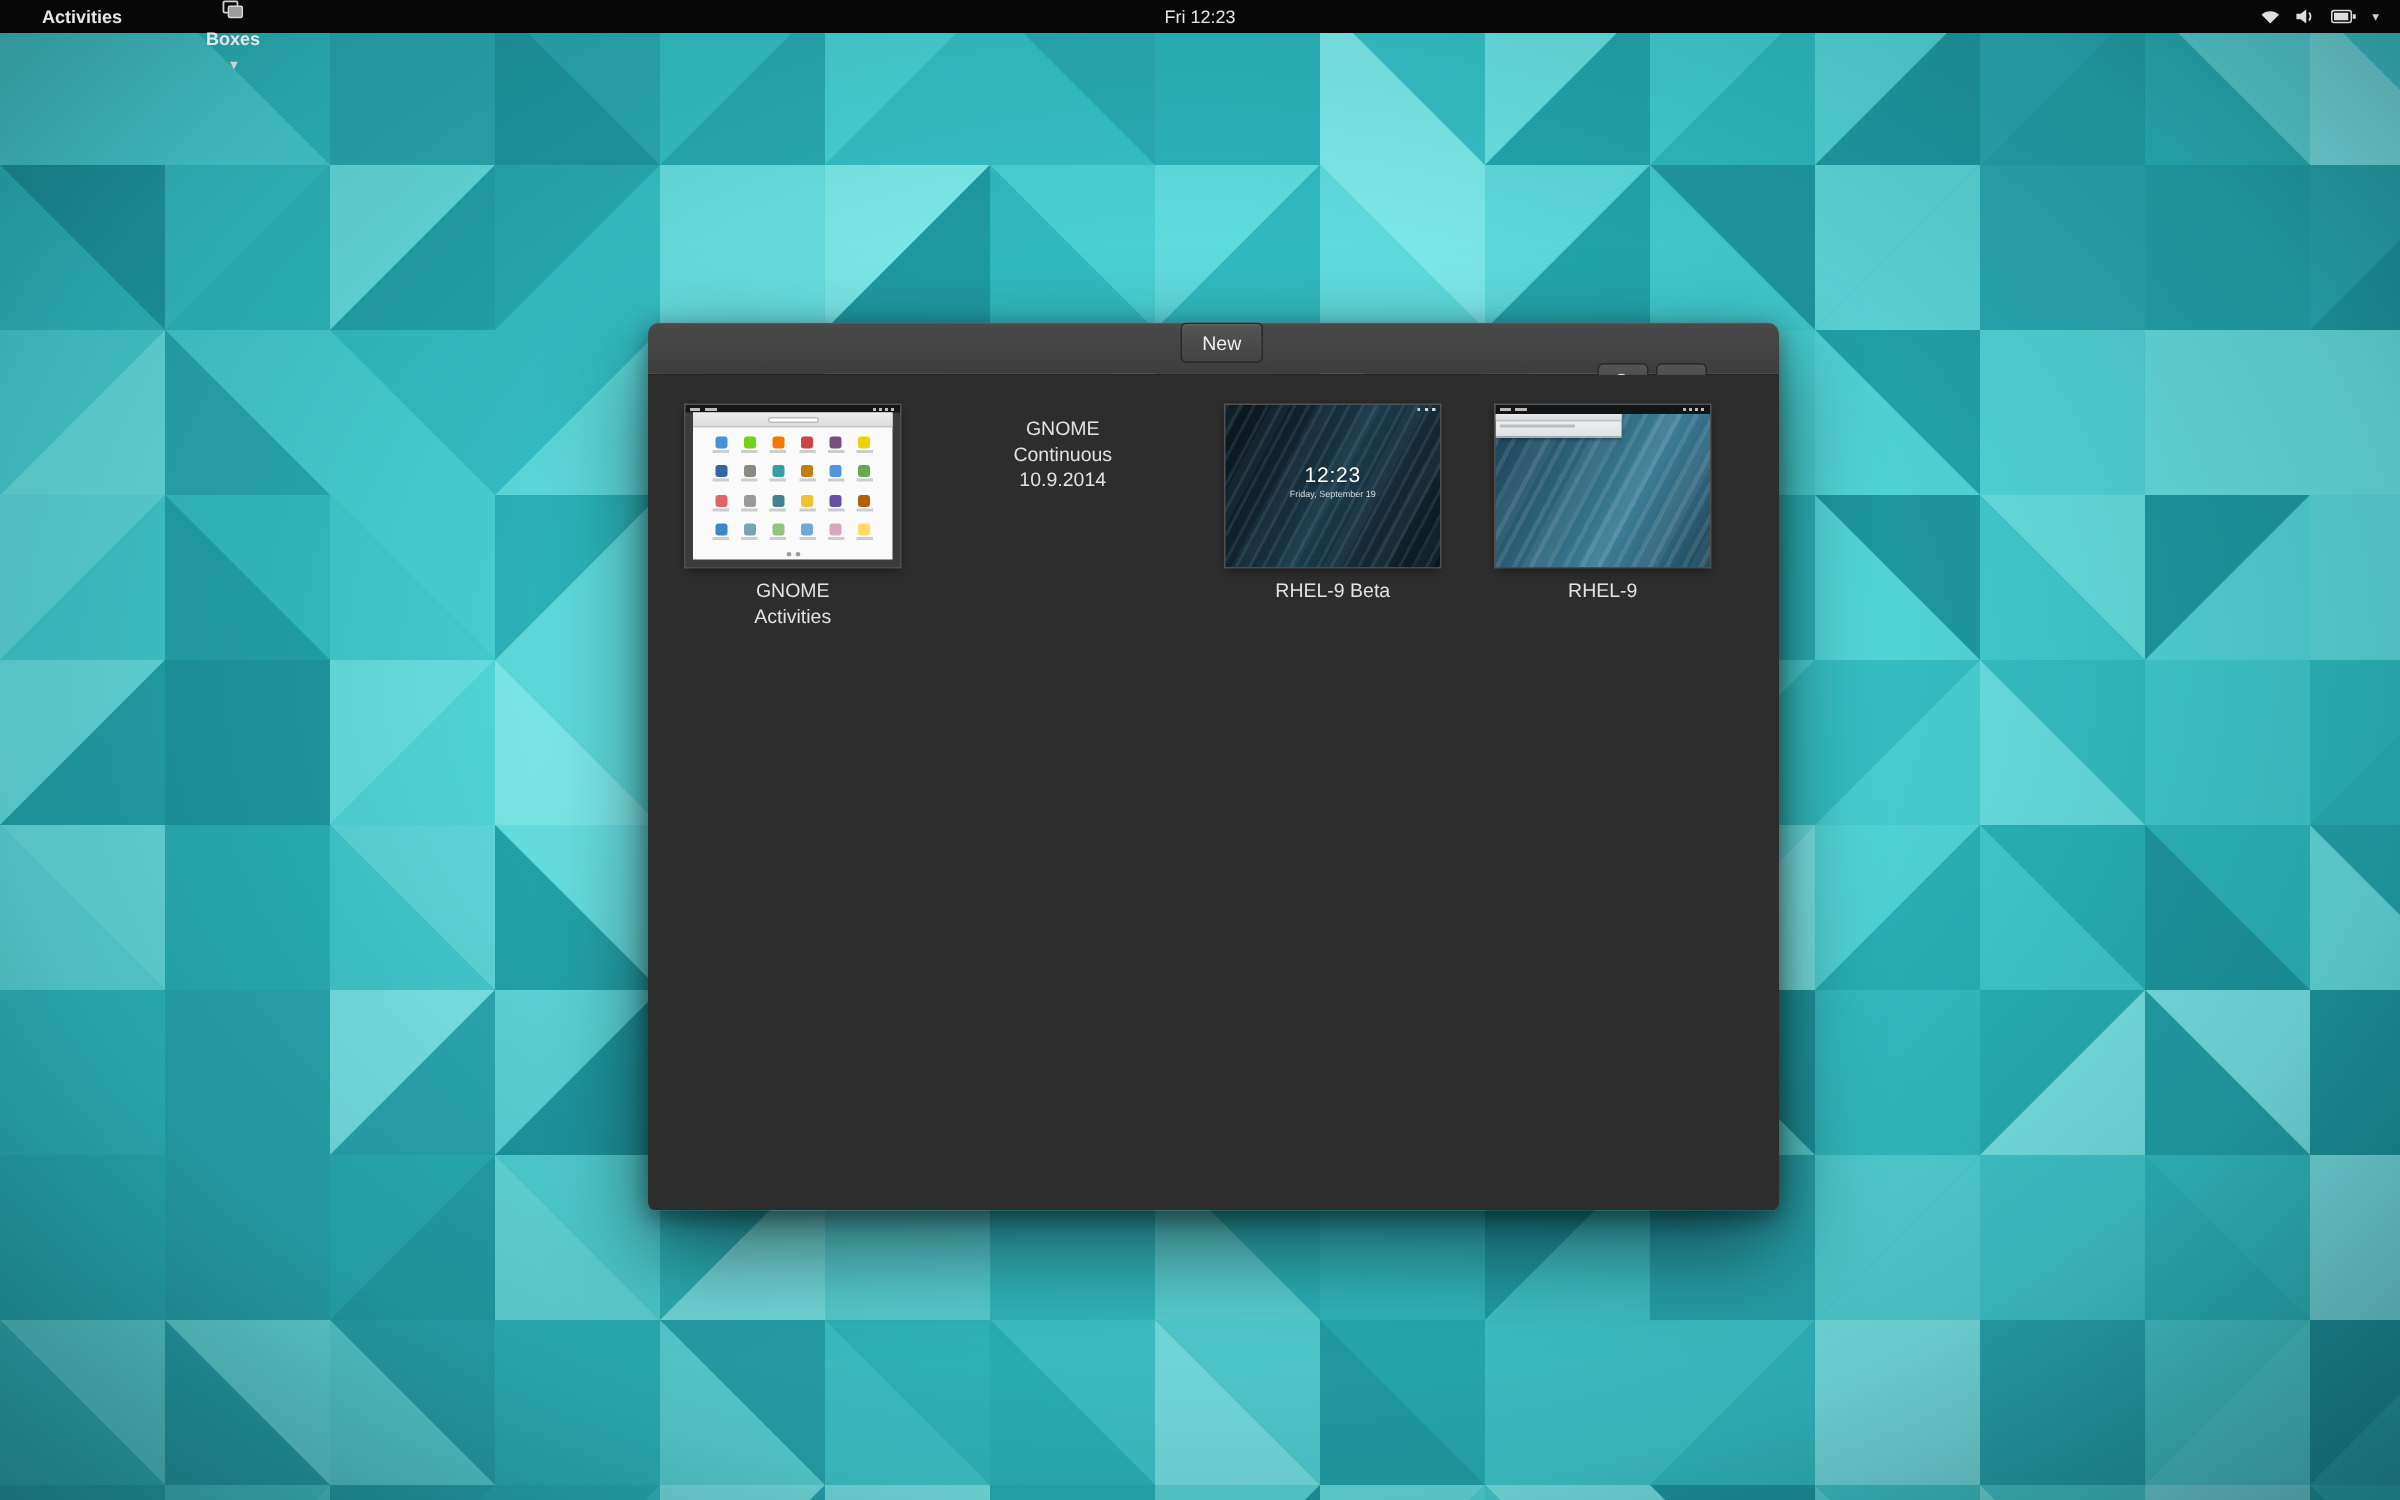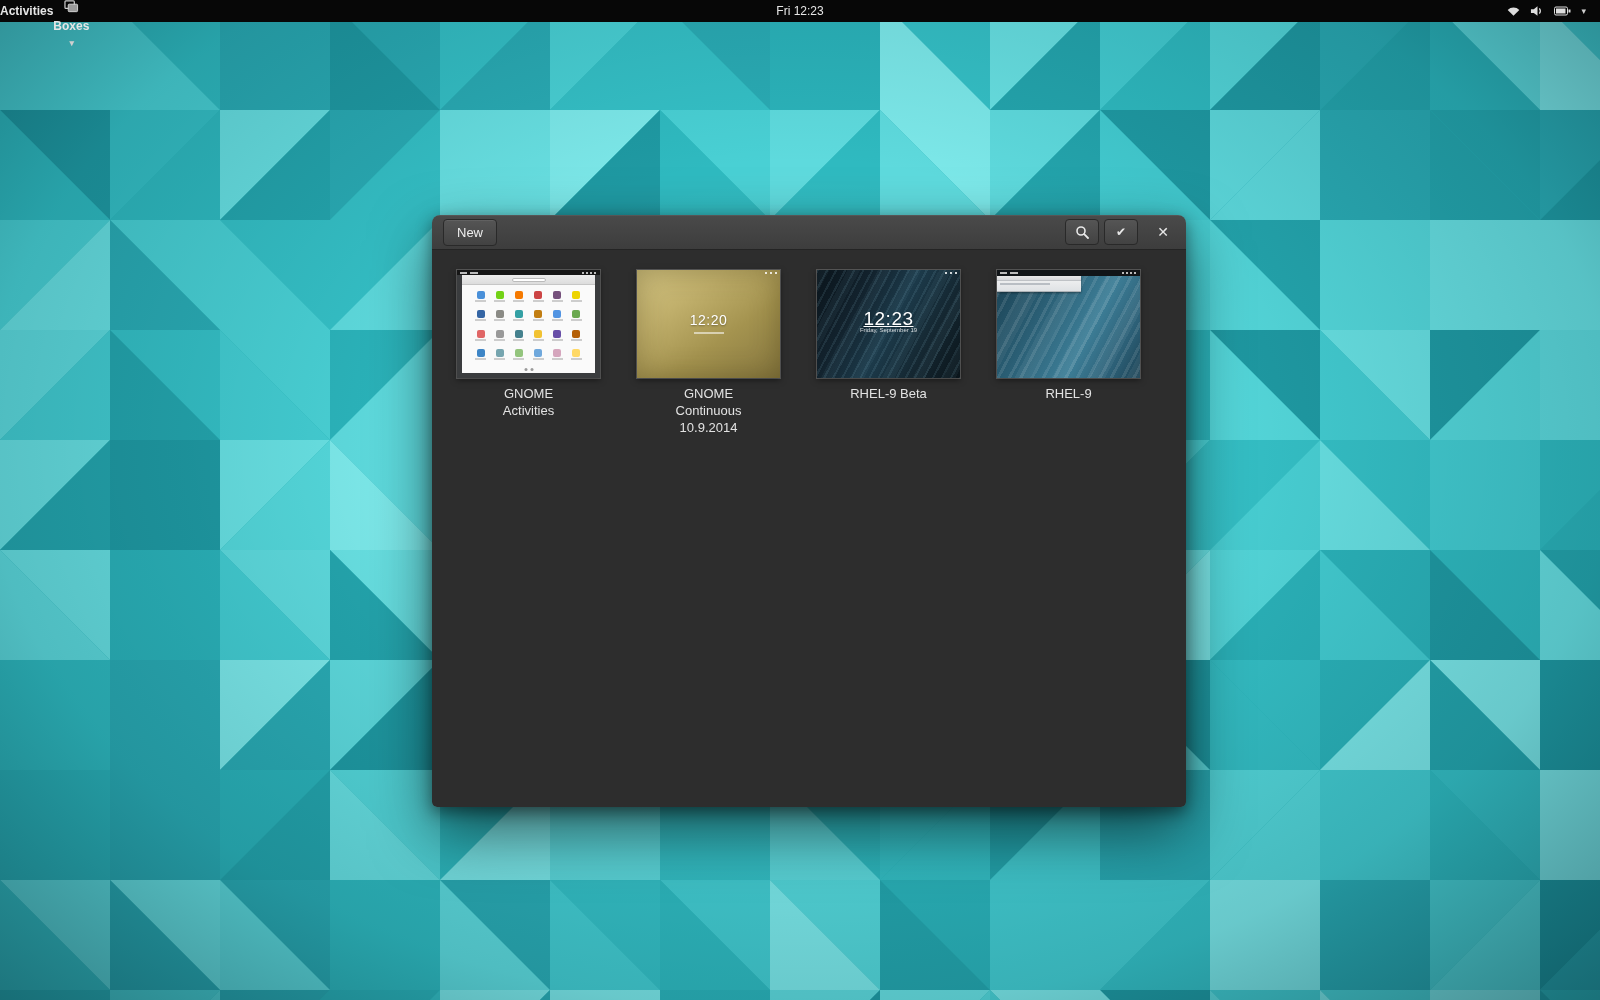--- a/index.html
+++ b/index.html
@@ -20,21 +20,21 @@
       rgba(0,35,45,0.16) 72%, rgba(0,25,35,0.45) 100%);
   }
 
   
   .topbar {
     position:absolute; top:0; left:0; right:0; height:22px;
     background:#070707; color:#e6e6e6; z-index:50;
     display:flex; align-items:center; font-size:12px;
   }
   .tb-left { display:flex; align-items:center; height:100%; }
-  .tb-item { padding:0 0; height:100%; display:flex; align-items:center; gap:5px; }
+  .tb-item { padding:0 28px; height:100%; display:flex; align-items:center; gap:5px; }
   .tb-activities { font-weight:600; }
   .tb-appmenu { font-weight:600;flex-direction:column; }
   .tb-caret { font-size:9px; color:#cfcfcf; margin-left:1px; }
   .tb-clock {
     position:absolute; left:50%; transform:translateX(-50%);
     top:0; height:100%; display:flex; align-items:center; font-weight:400;
   }
   .tb-right {
     position:absolute; right:4px; top:0; height:100%;
     display:flex; align-items:center; gap:9px; padding:0 10px;
@@ -44,20 +44,21 @@
   .boxes-window {
     position:absolute; left:432px; top:215px; width:754px; height:592px;
     border-radius:8px 8px 5px 5px; overflow:hidden; z-index:40;
     box-shadow: 0 24px 60px rgba(0,0,0,0.55), 0 5px 16px rgba(0,0,0,0.45);
   }
   .headerbar {
     height:35px; display:flex; align-items:center; position:relative;
     background: linear-gradient(#4a4a4a, #3d3d3d);
     border-bottom:1px solid #242424;
     box-shadow: inset 0 1px 0 rgba(255,255,255,0.07);
+    flex-direction: column;
   }
   .new-btn {
     margin-left:11px; padding:5px 13px; font-size:13px; color:#eeeeee;
     background: linear-gradient(#555555, #424242);
     border:1px solid #292929; border-radius:4px;
     box-shadow: inset 0 1px 0 rgba(255,255,255,0.07);
     font-family:"Liberation Sans",sans-serif; cursor:pointer;
   }
   .hb-right { margin-left:auto; display:flex; align-items:center; gap:5px; margin-right:10px; }
   .hb-btn {
@@ -144,21 +145,21 @@
   
   .t-darklock {
     background: linear-gradient(118deg,#0a141b 0%,#12222d 28%,#1c3a4a 52%,#142630 76%,#0a141a 100%);
   }
   .streaks {
     position:absolute; inset:0;
     background:
       repeating-linear-gradient(118deg, rgba(150,205,225,0.11) 0 2px, rgba(0,0,0,0) 2px 8px),
       repeating-linear-gradient(118deg, rgba(150,205,225,0.05) 0 11px, transparent 11px 27px);
   }
-  .t-darklock .lock-clock { top:38px; font-size:19px;text-decoration:underline; }
+  .t-darklock .lock-clock { top:38px; font-size:14px; }
   .lock-date {
     position:absolute; top:57px; left:0; right:0; text-align:center;
     color:rgba(255,255,255,0.8); font-size:6px;
   }
 
   
   .t-rhel {
     background: linear-gradient(118deg,#1b4254 0%,#2a5e74 32%,#3d7e97 62%,#2c5f76 84%,#1d4355 100%);
   }
   .t-rhel .streaks {
@@ -623,25 +624,20 @@
           <div class="mb-dots">
               <i></i>
               <i></i>
             </div>
         </div>
       </div>
       <div class="vm-label">GNOME Activities</div>
     </div>
 
     <div class="vm">
-      <div class="thumb t-olive">
-        <div class="lockbar-marks"></div>
-        <div class="lock-clock">12:20</div>
-        <div class="lock-subline"></div>
-      </div>
       <div class="vm-label">GNOME Continuous 10.9.2014</div>
     </div>
 
 
     <div class="vm">
       <div class="thumb t-darklock">
         <div class="streaks"></div>
         <div class="lockbar-marks"></div>
         <div class="lock-clock">12:23</div>
         <div class="lock-date">Friday, September 19</div>

